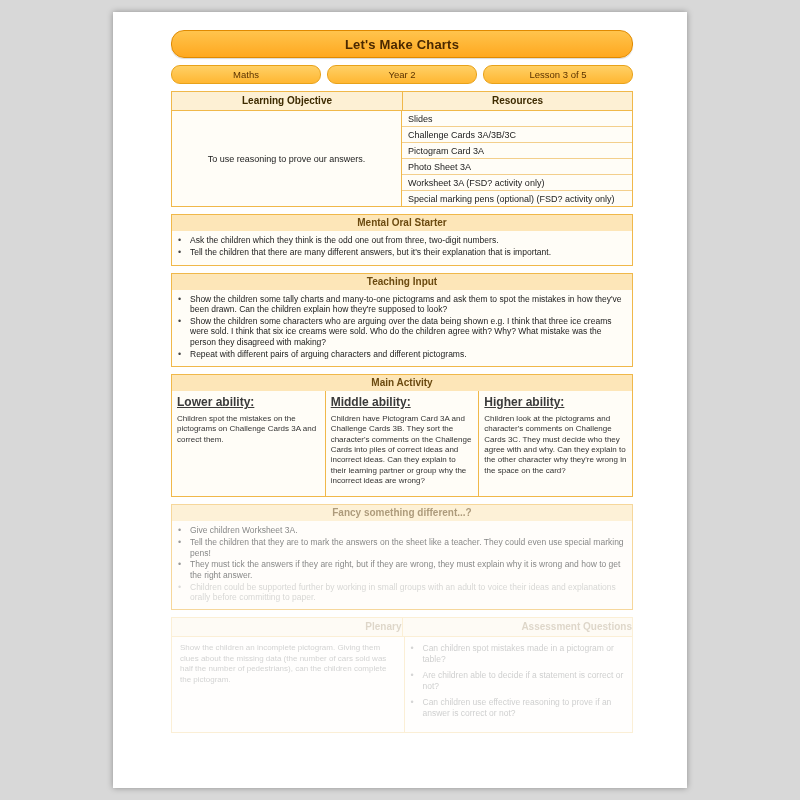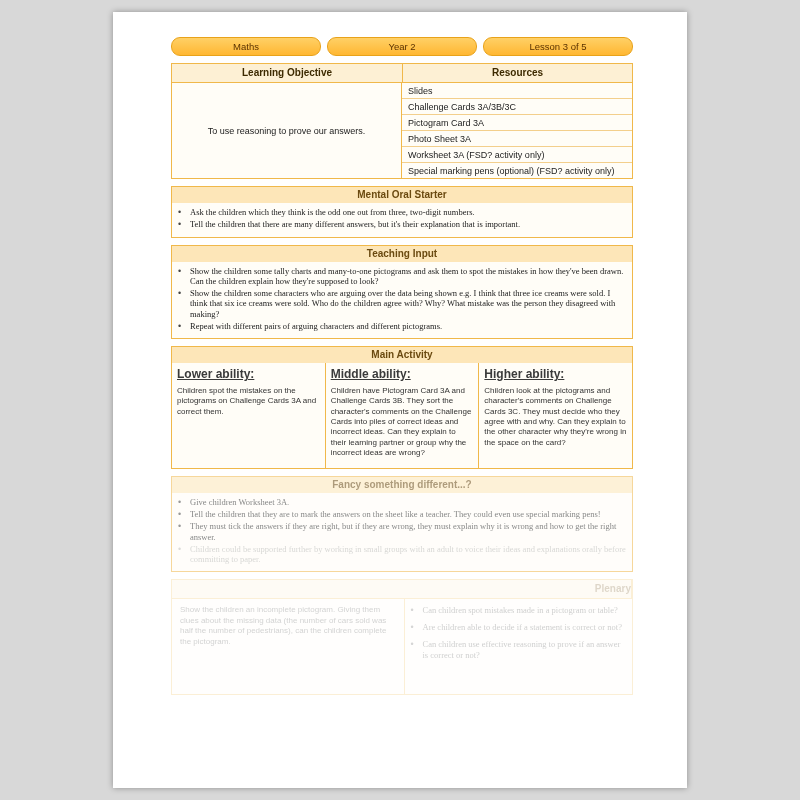--- a/index.html
+++ b/index.html
@@ -132,21 +132,21 @@
     line-height: 1.25;
     color: #222;
     margin-bottom: 1px;
   }
   .bullet .dot {
     flex: 0 0 12px;
     color: #444;
     font-size: 9px;
     line-height: 1.25;
   }
-  .bullet .txt { flex: 1; font-family: Liberation Serif, serif; }
+  .bullet .txt { flex: 1; }
 
   
   .three-col {
     display: flex;
     background: #fffdf7;
     border: 1px solid #f0b84a;
     border-top: none;
     min-height: 105px;
   }
   .three-col > .col {
@@ -210,20 +210,21 @@
     padding: 6px 6px;
     box-sizing: border-box;
   }
 </style>
 </head>
 <body>
 
 <div id="page">
   <div id="sheet">
 
+    <div class="title-bar">Let's Make Charts</div>
 
     <div class="pills">
       <div class="pill">Maths</div>
       <div class="pill">Year 2</div>
       <div class="pill">Lesson 3 of 5</div>
     </div>
 
     <div style="margin-top:7px;">
       <div class="two-col-head">
         <div>Learning Objective</div>
@@ -310,20 +311,21 @@
         <div class="bullet fade2">
           <span class="dot">•</span>
           <span class="txt">Children could be supported further by working in small groups with an adult to voice their ideas and explanations orally before committing to paper.</span>
         </div>
       </div>
     </div>
 
     <div class="fade3" style="margin-top:7px;">
       <div class="plenary-row">
         <div>Plenary</div>
+        <div>Assessment Questions</div>
       </div>
       <div class="plenary-body">
         <div class="pb-left">Show the children an incomplete pictogram. Giving them clues about the missing data (the number of cars sold was half the number of pedestrians), can the children complete the pictogram.</div>
         <div class="pb-right">
           <div class="bullet">
             <span class="dot">•</span>
             <span class="txt">Can children spot mistakes made in a pictogram or table?</span>
           </div>
           <div class="bullet" style="margin-top:6px;">
             <span class="dot">•</span>

